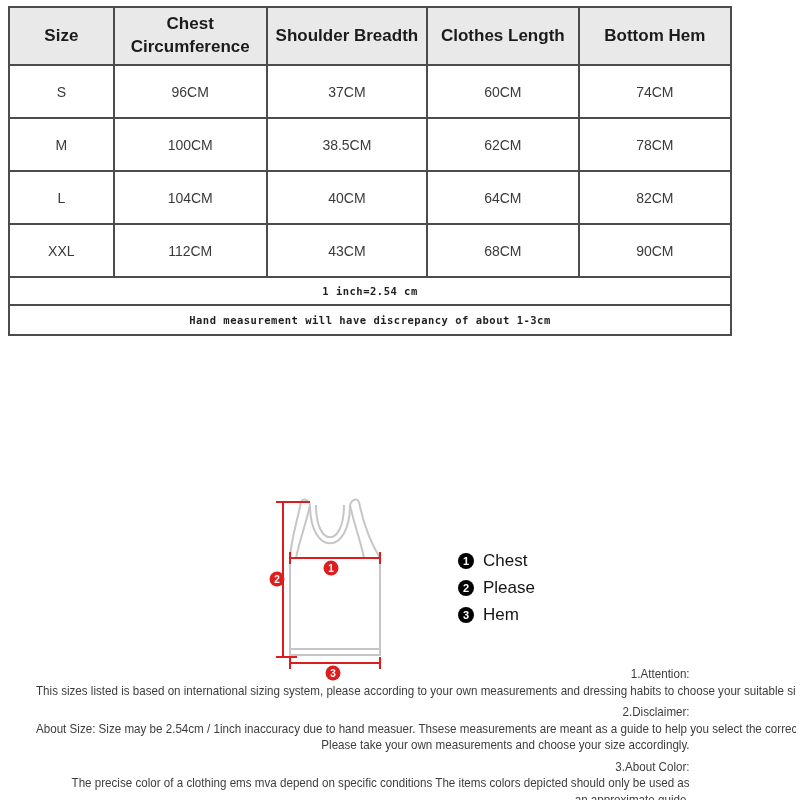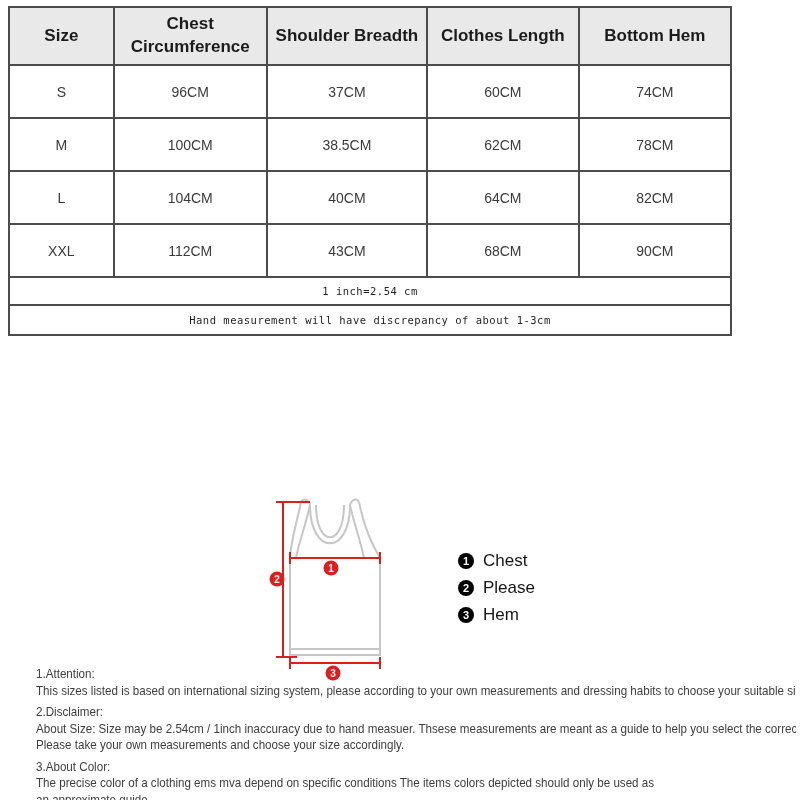--- a/index.html
+++ b/index.html
@@ -10,37 +10,37 @@
   .chart-wrap{position:absolute;left:8px;top:6px;width:724px;}
   table.size-chart{width:100%;border-collapse:collapse;table-layout:fixed;}
   table.size-chart td,table.size-chart th{
     border:2px solid #4c4c4c;text-align:center;vertical-align:middle;
     background:#fff;padding:0;}
   table.size-chart th{
     background:#e9e9e9;font-size:17px;font-weight:bold;color:#1b1b1b;
     height:56px;line-height:1.35;}
   table.size-chart td.cell{height:51px;font-size:14px;color:#3a3a3a;}
   td.note-row{height:26px;font-family:"DejaVu Sans Mono", monospace;
-    font-weight:normal;font-size:10.5px;color:#1f1f1f;letter-spacing:0.5px;}
+    font-weight:bold;font-size:10.5px;color:#1f1f1f;letter-spacing:0.5px;}
   td.note-row.tall{height:28px;margin-top:38px;}
 
   
   .diagram{position:absolute;left:240px;top:496px;width:160px;height:196px;}
   .legend{position:absolute;left:458px;top:551px;display:flex;
           flex-direction:column;gap:7px;}
   .legend-item{display:flex;align-items:center;gap:9px;
           font-size:17px;color:#141414;}
   .bullet{width:16px;height:16px;border-radius:50%;background:#000;
           color:#fff;font-size:11px;font-weight:bold;display:inline-flex;
           align-items:center;justify-content:center;flex:0 0 16px;}
 
   
   .notes{position:absolute;left:36px;top:666px;width:760px;bottom:0;
          overflow:hidden;}
-  .note-section{margin:0 0 5px 0;}
+  .note-section{margin:0 0 5px 0;text-align:right;}
   .note-line{font-size:13.5px;line-height:16.5px;color:#3d3d3d;
              white-space:nowrap;transform:scaleX(0.86);
              transform-origin:0 50%;}
   .note-heading{font-size:13.5px;line-height:16.5px;color:#3d3d3d;
              white-space:nowrap;transform:scaleX(0.86);
              transform-origin:0 50%;}
 
   svg text.marker-num{fill:#fff;font-family:"Liberation Sans",sans-serif;
              font-size:10px;font-weight:bold;text-anchor:middle;}
 </style>

